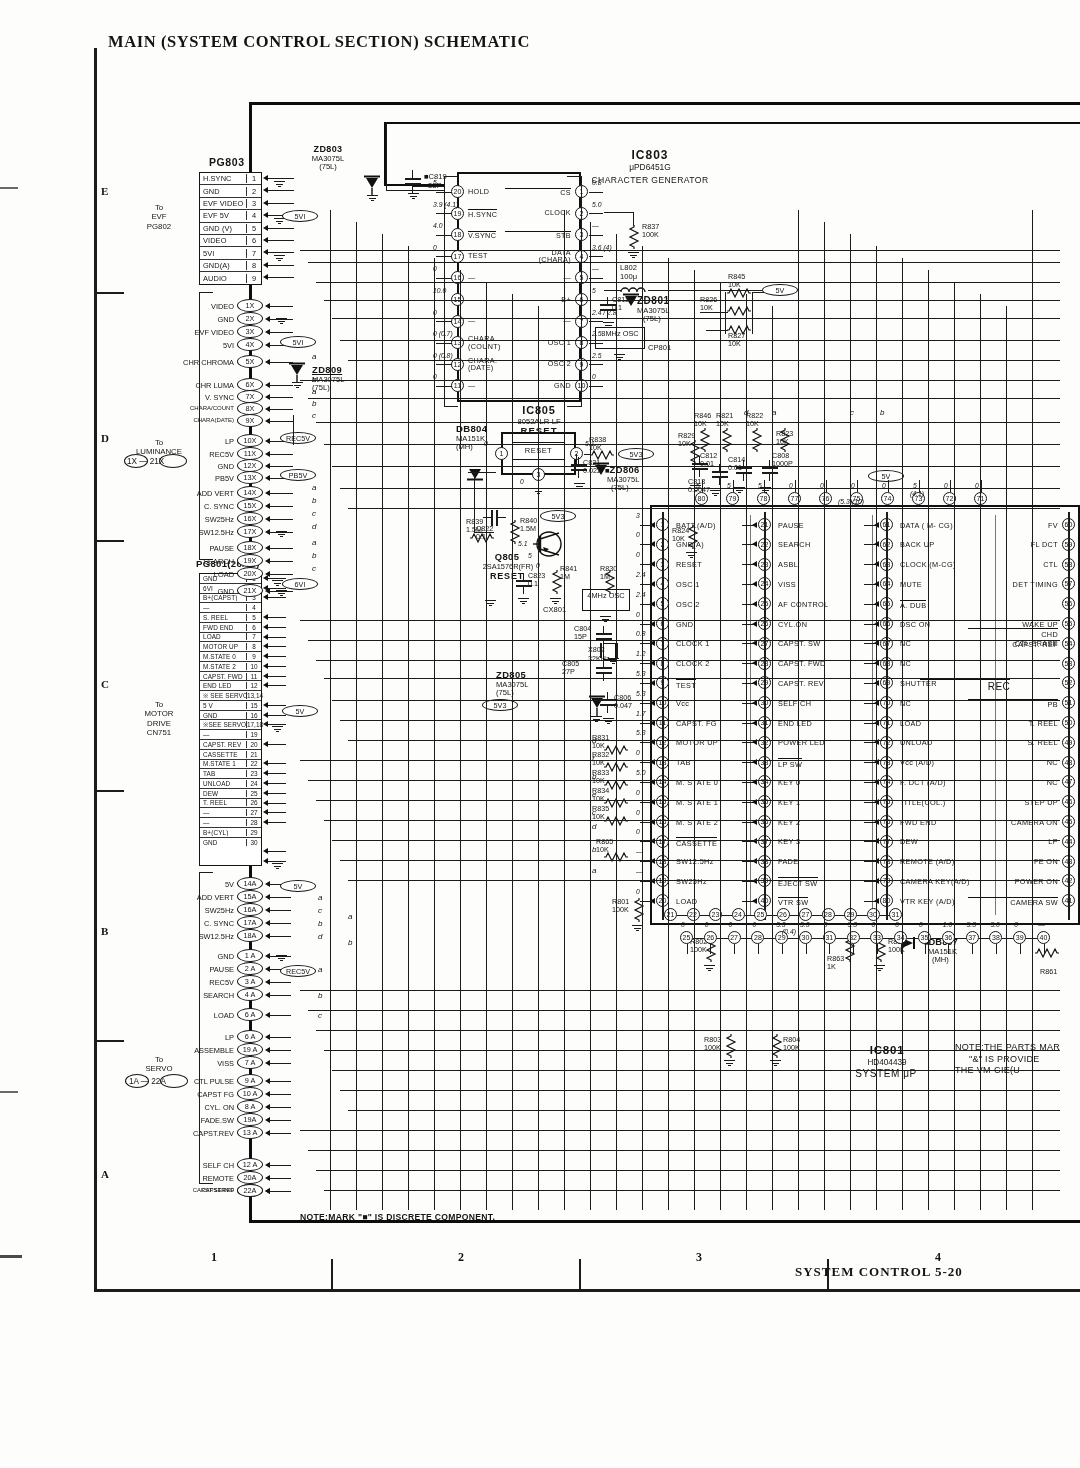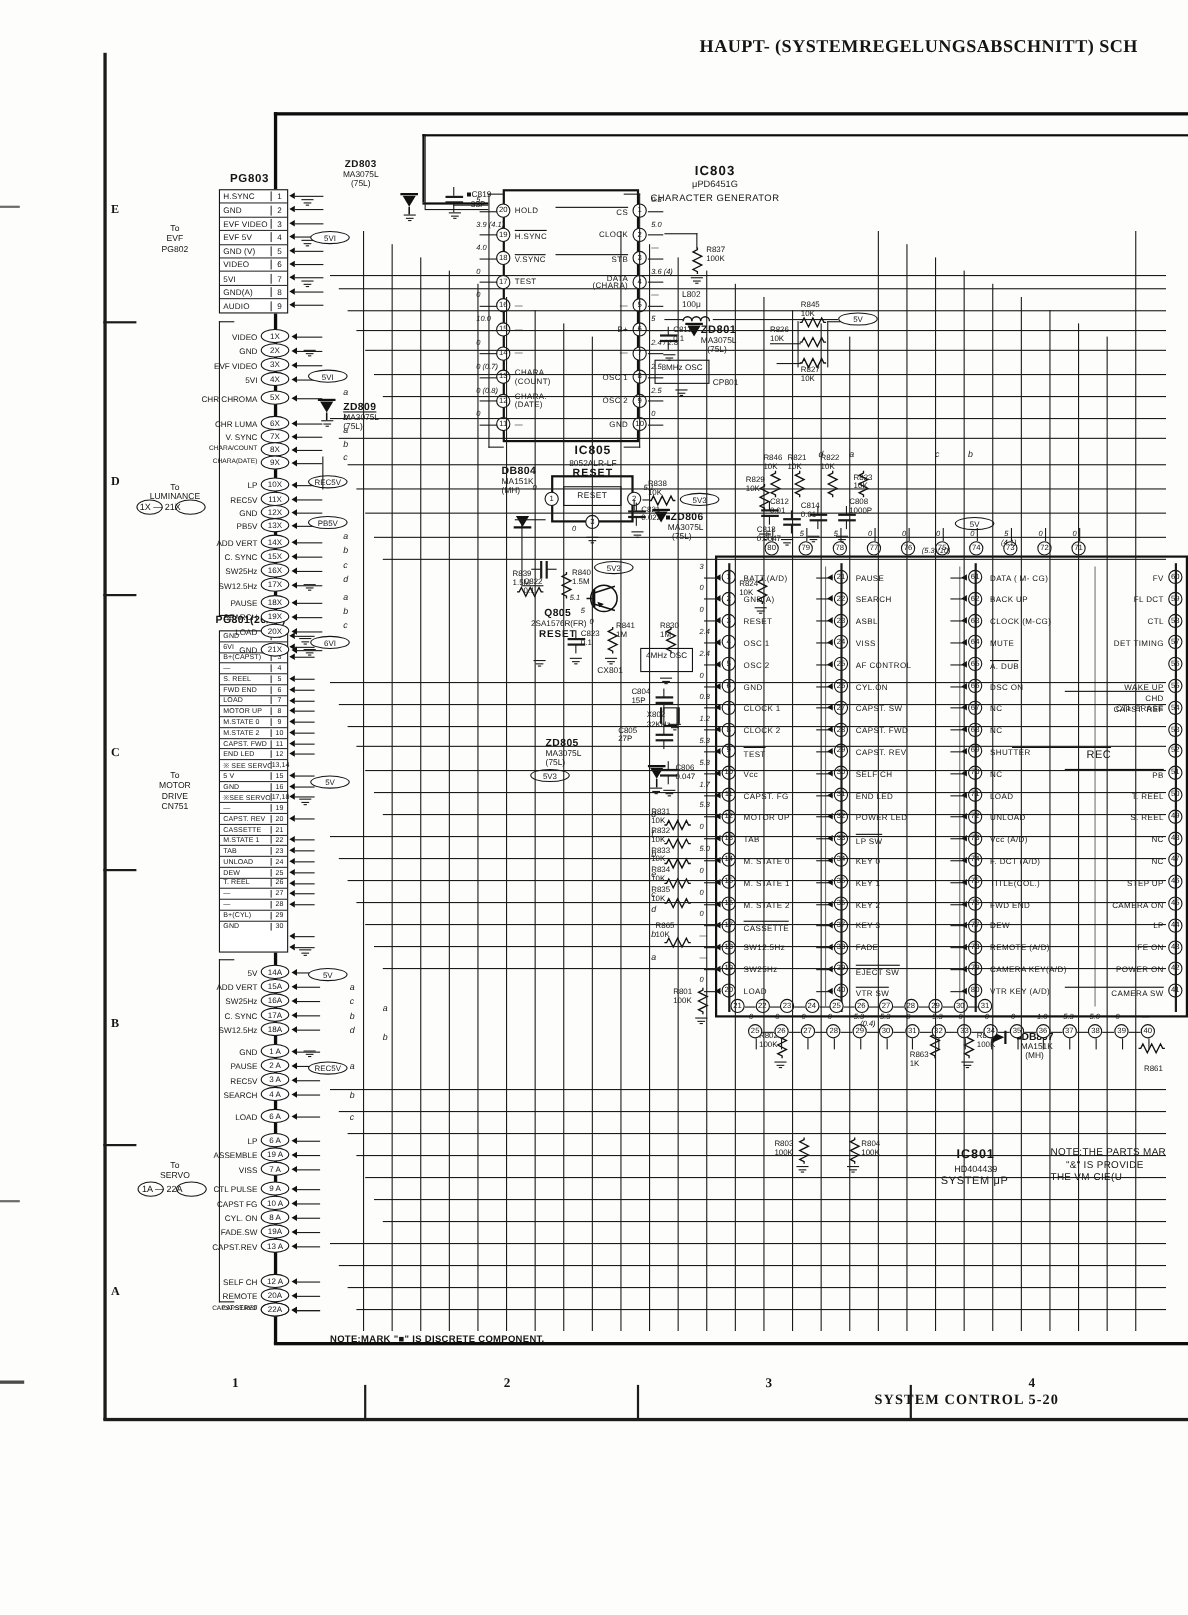--- a/index.html
+++ b/index.html
@@ -85,21 +85,21 @@
   .cap{position:absolute;}
   .cap i{position:absolute;background:#1b1b1b;}
   
   .diode{position:absolute;}
 </style>
 </head>
 <body>
 
 <div class="pg">
 
-  <div class="txt" id="title-de">HAUPT- (SYSTEMREGELUNGSABSCHNITT) SCH</div>
+  <div class="txt" id="title-en">MAIN (SYSTEM CONTROL SECTION) SCHEMATIC</div>
 
   <div class="frame-v" style="left:94px;top:48px;width:2.5px;height:1243px;"></div>
   <div class="frame-h" style="left:94px;top:1289px;width:986px;height:2.5px;"></div>
 
   <div class="frame-h" style="left:94px;top:292px;width:30px;height:2px;"></div>
   <div class="frame-h" style="left:94px;top:540px;width:30px;height:2px;"></div>
   <div class="frame-h" style="left:94px;top:790px;width:30px;height:2px;"></div>
   <div class="frame-h" style="left:94px;top:1040px;width:30px;height:2px;"></div>
 
   <div class="w wh" style="left:0;top:187px;width:18px;height:2px;background:#6a6a6a;"></div>

